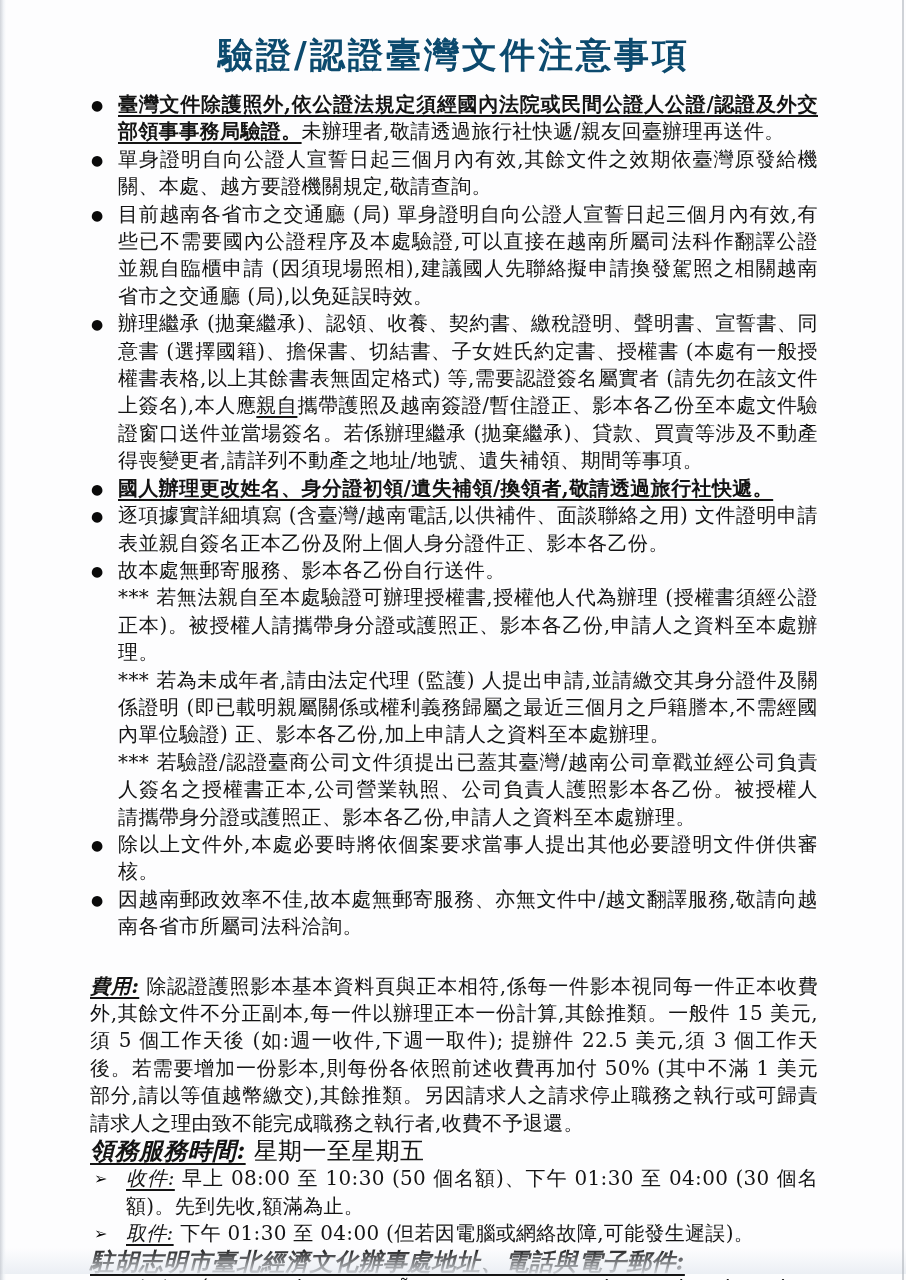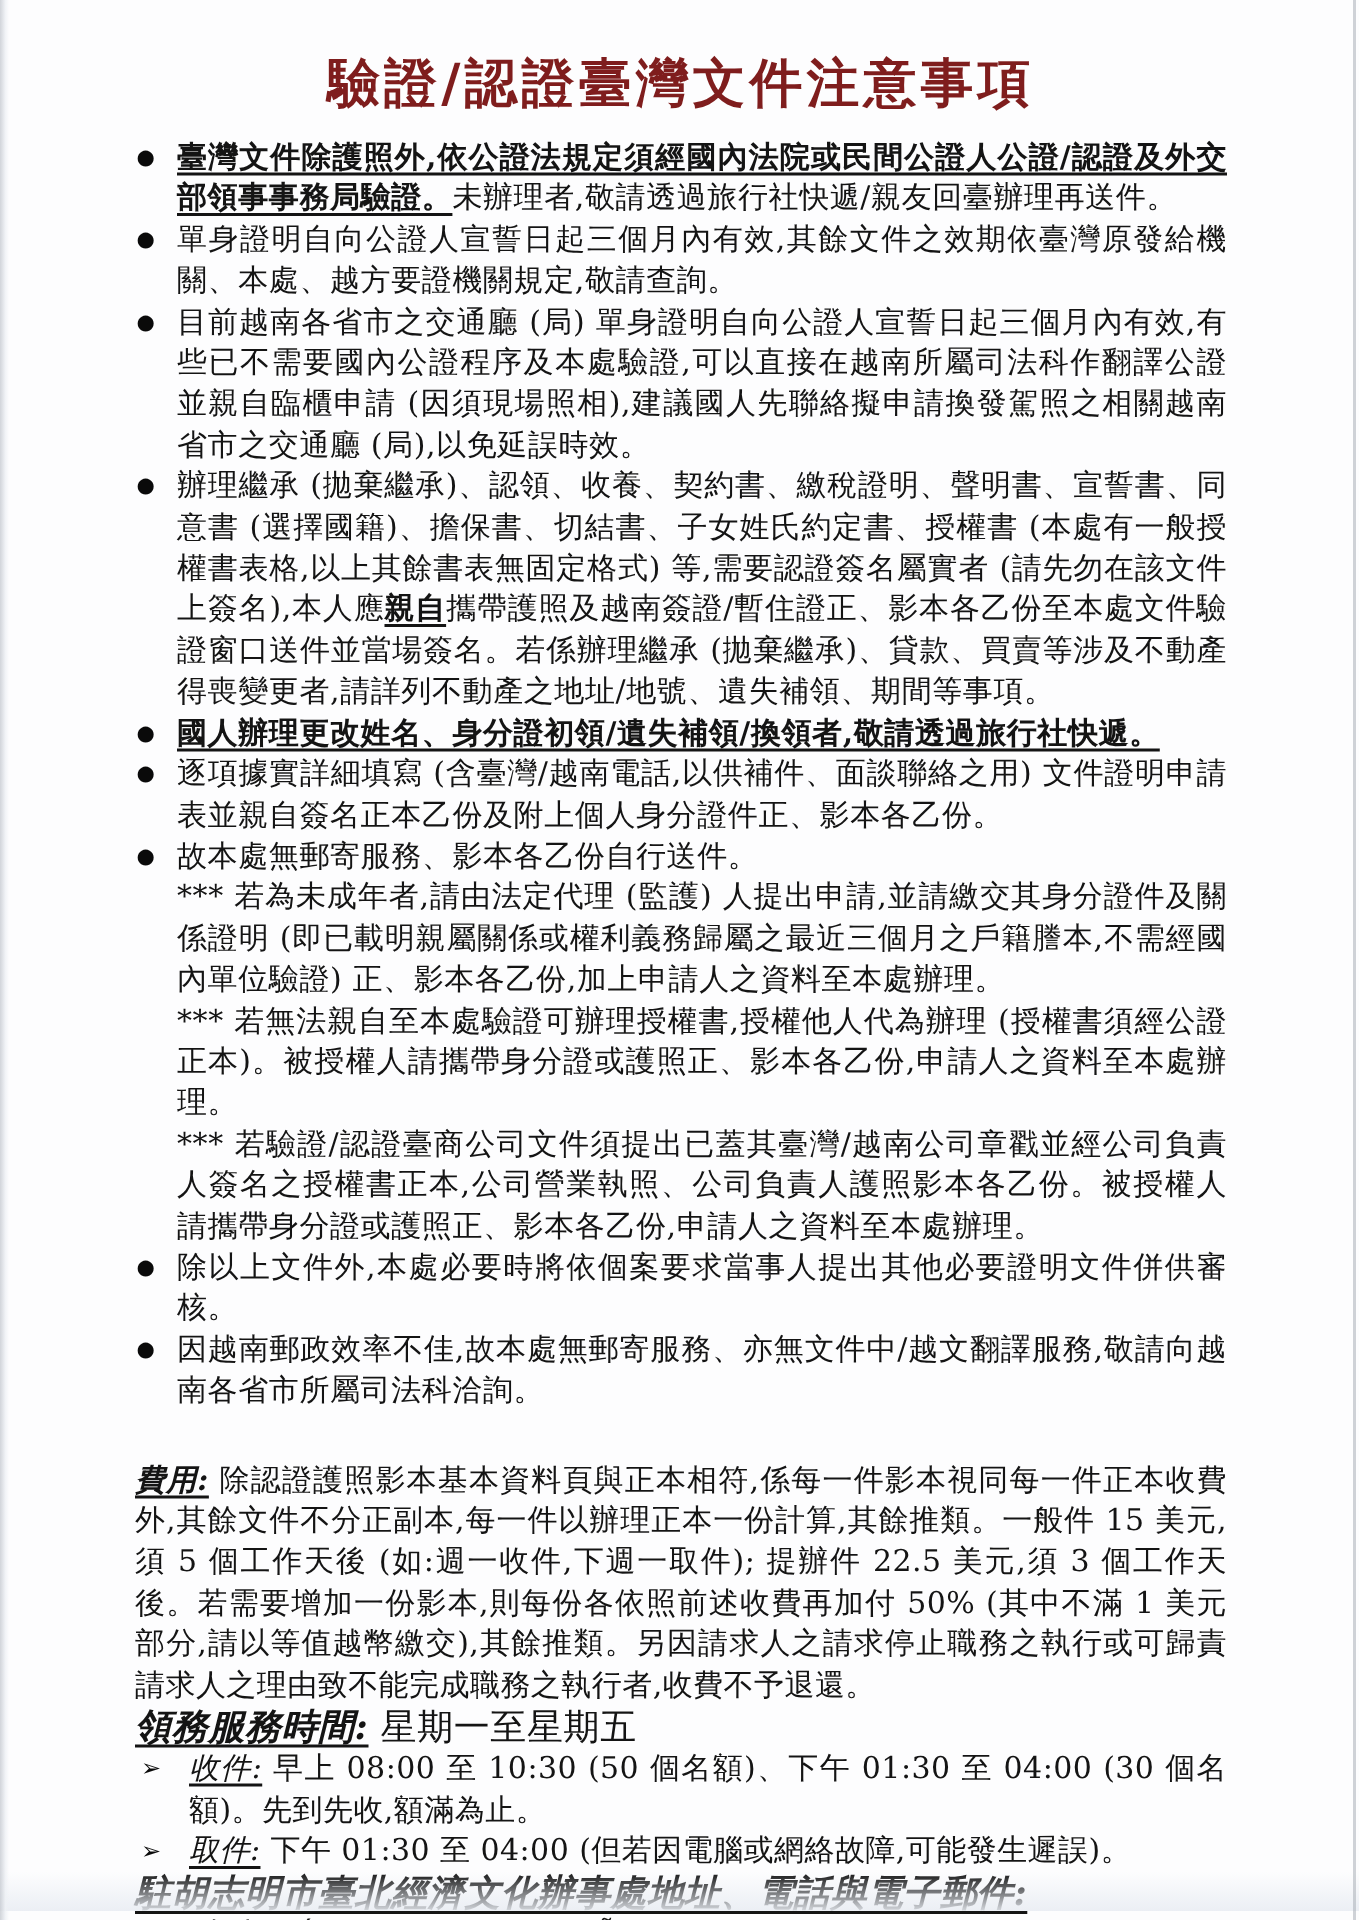--- a/index.html
+++ b/index.html
@@ -33,42 +33,42 @@
     opacity:.9; z-index:2;
   }
   .content {
     position:relative; z-index:1;
     padding:32px 88px 0 90px;
   }
   .title {
     font-size:35px; font-weight:700;
     text-align:center; letter-spacing:3px;
     margin:0 0 12px 0;
-    color:#7f1d1d;
+    color:#0c4a6e;
   }
   .li {
     position:relative;
     padding-left:28px;
     font-size:20px; line-height:27.4px;
     text-align:justify;
     letter-spacing:.4px;
   }
   .dot {
     position:absolute; left:1px; top:1px;
     font-size:14px; line-height:27px; color:#0a0a0a;
   }
   .note { text-align:justify; }
   .strong-u {
     font-weight:700;
     text-decoration:underline;
     text-underline-offset:4px;
     text-decoration-thickness:1.5px;
   }
   .emph-u {
-    font-weight:700;
+    font-weight:400;
     text-decoration:underline;
     text-underline-offset:4px;
   }
   .fees {
     margin-top:32px;
     font-size:20px; line-height:27.4px;
     text-align:justify; letter-spacing:.3px;
   }
   .lbl-bi {
     font-style:italic; font-weight:700;
@@ -133,22 +133,22 @@
     </div>
 
     <div class="li">
       <span class="dot">●</span>
       <span>逐項據實詳細填寫 (含臺灣/越南電話,以供補件、面談聯絡之用) 文件證明申請表並親自簽名正本乙份及附上個人身分證件正、影本各乙份。</span>
     </div>
 
     <div class="li">
       <span class="dot">●</span>
       <span>故本處無郵寄服務、影本各乙份自行送件。</span>
+      <div class="note">*** 若無法親自至本處驗證可辦理授權書,授權他人代為辦理 (授權書須經公證正本)。被授權人請攜帶身分證或護照正、影本各乙份,申請人之資料至本處辦理。</div>
       <div class="note">*** 若為未成年者,請由法定代理 (監護) 人提出申請,並請繳交其身分證件及關係證明 (即已載明親屬關係或權利義務歸屬之最近三個月之戶籍謄本,不需經國內單位驗證) 正、影本各乙份,加上申請人之資料至本處辦理。</div>
-      <div class="note">*** 若無法親自至本處驗證可辦理授權書,授權他人代為辦理 (授權書須經公證正本)。被授權人請攜帶身分證或護照正、影本各乙份,申請人之資料至本處辦理。</div>
       <div class="note">*** 若驗證/認證臺商公司文件須提出已蓋其臺灣/越南公司章戳並經公司負責人簽名之授權書正本,公司營業執照、公司負責人護照影本各乙份。被授權人請攜帶身分證或護照正、影本各乙份,申請人之資料至本處辦理。</div>
     </div>
 
     <div class="li">
       <span class="dot">●</span>
       <span>除以上文件外,本處必要時將依個案要求當事人提出其他必要證明文件併供審核。</span>
     </div>
 
     <div class="li">
       <span class="dot">●</span>

